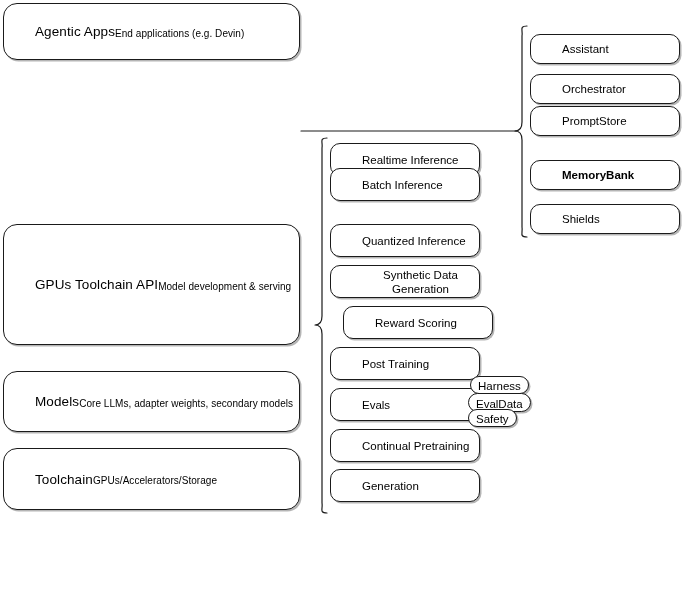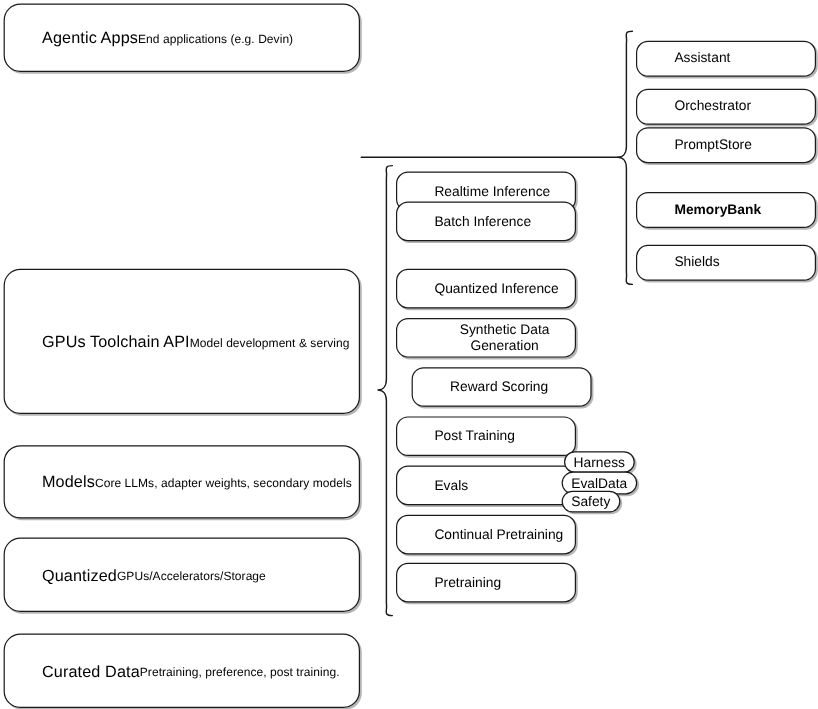--- a/index.html
+++ b/index.html
@@ -150,28 +150,24 @@
     <div class="title">GPUs Toolchain API</div>
     <div class="subtitle">Model development &amp; serving</div>
   </div>
 
   <div class="node layer" style="top:371px; height:61px;">
     <div class="title">Models</div>
     <div class="subtitle">Core LLMs, adapter weights, secondary models</div>
   </div>
 
   <div class="node layer" style="top:448px; height:62px;">
-    <div class="title">Quantized</div>
+    <div class="title">Toolchain</div>
     <div class="subtitle">GPUs/Accelerators/Storage</div>
   </div>
 
-  <div class="node layer" style="top:528px; height:62px;">
-    <div class="title">Curated Data</div>
-    <div class="subtitle">Pretraining, preference, post training.</div>
-  </div>
 
   <div class="node mid" style="top:143px;">
     <div class="title">Realtime Inference</div>
   </div>
   <div class="node mid" style="top:168px;">
     <div class="title">Batch Inference</div>
   </div>
   <div class="node mid" style="top:224px;">
     <div class="title">Quantized Inference</div>
   </div>
@@ -184,21 +180,21 @@
   <div class="node mid" style="top:347px;">
     <div class="title">Post Training</div>
   </div>
   <div class="node mid" style="top:388px;">
     <div class="title">Evals</div>
   </div>
   <div class="node mid" style="top:429px;">
     <div class="title">Continual Pretraining</div>
   </div>
   <div class="node mid" style="top:469px;">
-    <div class="title">Pretraining</div>
+    <div class="title">Generation</div>
   </div>
 
   <div class="node right" style="top:34px;">
     <div class="title">Assistant</div>
   </div>
   <div class="node right" style="top:74px;">
     <div class="title">Orchestrator</div>
   </div>
   <div class="node right" style="top:106px;">
     <div class="title">PromptStore</div>

